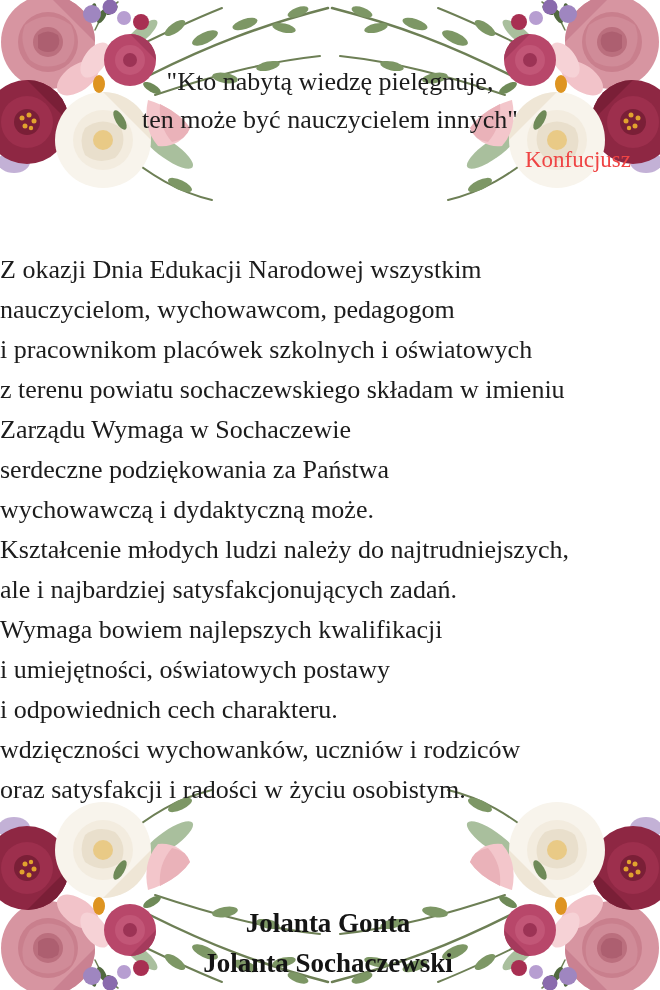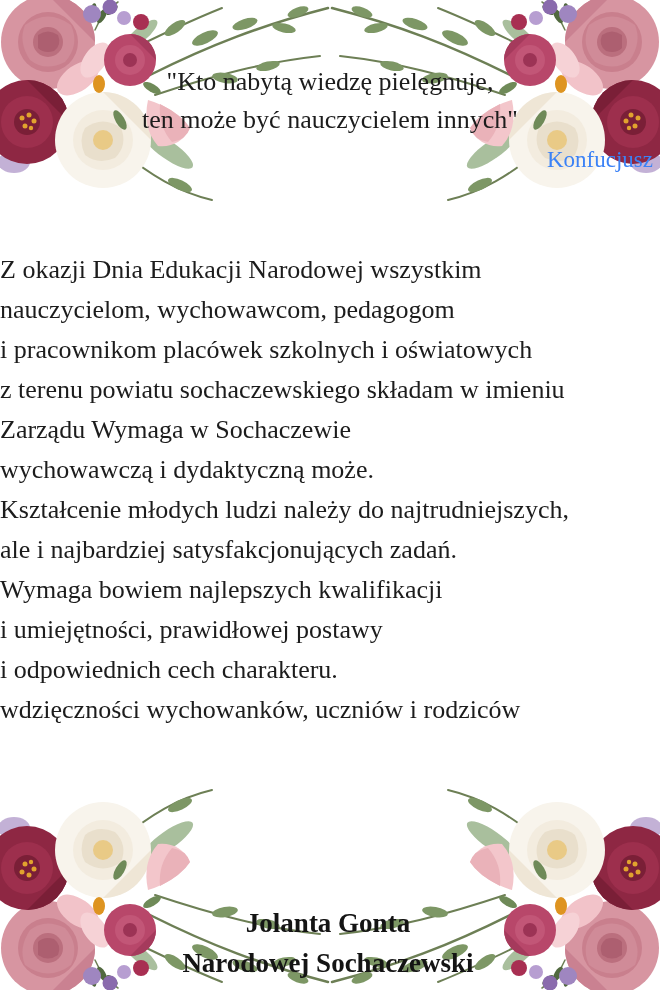--- a/index.html
+++ b/index.html
@@ -31,25 +31,25 @@
   .quote-block {
     position: absolute;
     top: 63px; left: 0; right: 0;
     text-align: center;
     color: #1c1c1c;
     font-size: 26px;
     line-height: 38px;
   }
   .quote-attribution {
     text-align: right;
-    padding-right: 7px;
+    padding-right: 29px;
     font-size: 23px;
     line-height: 30px;
     margin-top: 6px;
-    color: #3b82f6;
+    color: #ef4444;
   }
   .body-block {
     position: absolute;
     top: 250px; left: 0; right: 0;
     text-align: left;
     color: #1c1c1c;
     font-size: 26px;
     line-height: 40px;
   }
   .signature-block {
@@ -188,28 +188,30 @@
       <div>ten może być nauczycielem innych"</div>
       <div class="quote-attribution">Konfucjusz</div>
     </div>
 
     <div class="body-block">
       <div>Z okazji Dnia Edukacji Narodowej wszystkim</div>
       <div>nauczycielom, wychowawcom, pedagogom</div>
       <div>i pracownikom placówek szkolnych i oświatowych</div>
       <div>z terenu powiatu sochaczewskiego składam w imieniu</div>
       <div>Zarządu Wymaga w Sochaczewie</div>
+      <div>serdeczne podziękowania za Państwa</div>
       <div>wychowawczą i dydaktyczną może.</div>
       <div>Kształcenie młodych ludzi należy do najtrudniejszych,</div>
       <div>ale i najbardziej satysfakcjonujących zadań.</div>
       <div>Wymaga bowiem najlepszych kwalifikacji</div>
-      <div>i umiejętności, prawidłowej postawy</div>
+      <div>i umiejętności, oświatowych postawy</div>
       <div>i odpowiednich cech charakteru.</div>
       <div>wdzięczności wychowanków, uczniów i rodziców</div>
+      <div>oraz satysfakcji i radości w życiu osobistym.</div>
     </div>
 
     <div class="signature-block">
       <div>Jolanta Gonta</div>
-      <div>Narodowej Sochaczewski</div>
+      <div>Jolanta Sochaczewski</div>
     </div>
 
   </div>
 </div>
 
 </body></html>

